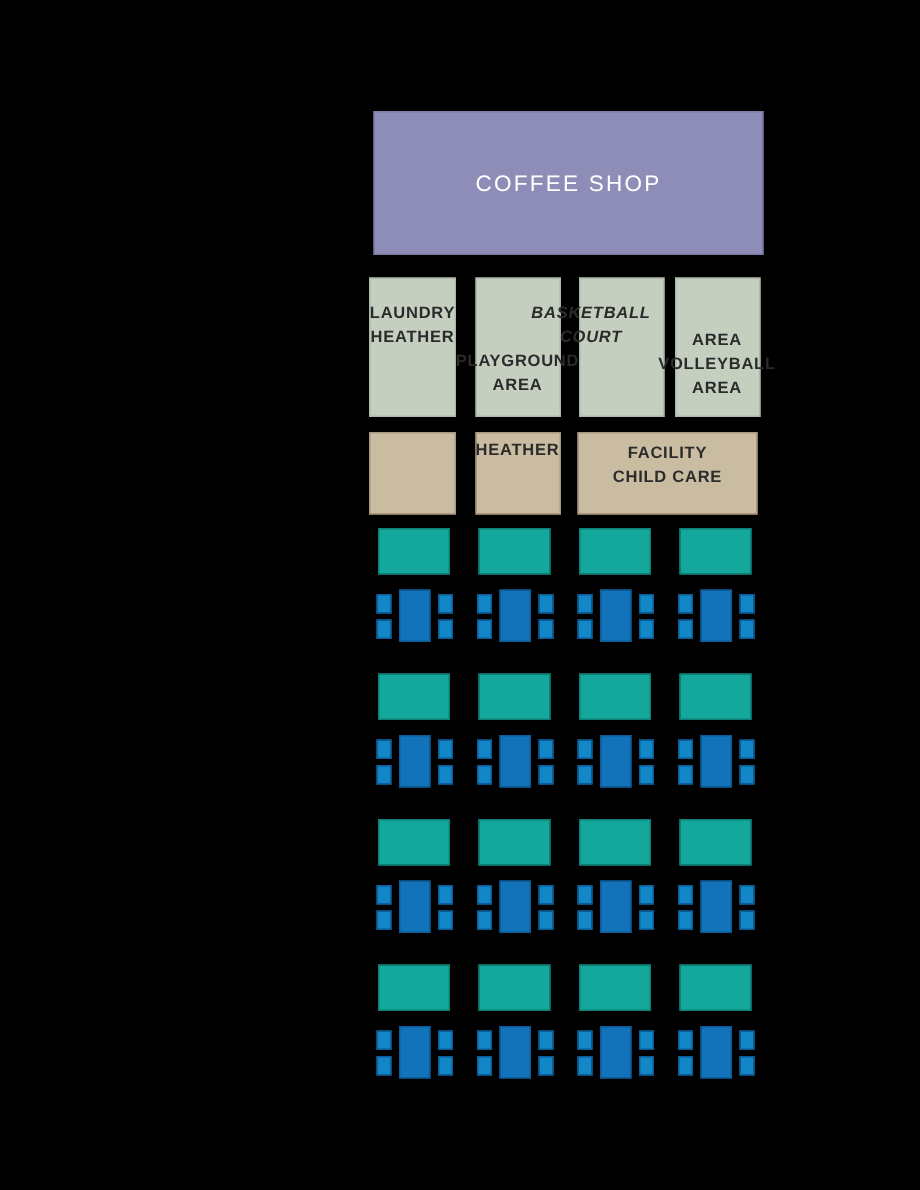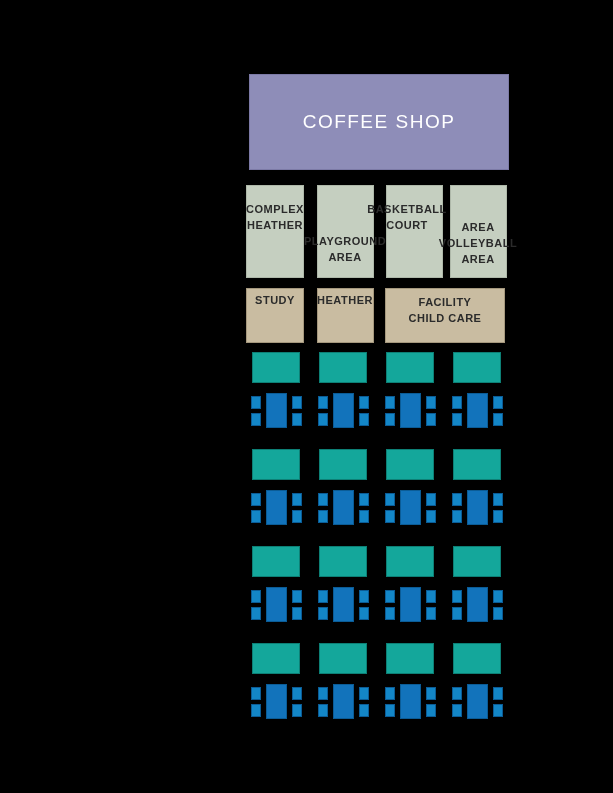--- a/index.html
+++ b/index.html
@@ -7,42 +7,42 @@
     width:613px;height:793px;background:#000;overflow:hidden;position:relative;
     font-family:"Liberation Sans","DejaVu Sans",sans-serif;
   }
   .stage{position:absolute;inset:0;}
   
   .coffee{
     position:absolute;left:249px;top:74px;width:260px;height:96px;
     background:#8e8db8;border:1px solid #7c7aa6;box-sizing:border-box;
     display:flex;align-items:center;justify-content:center;
   }
-  .coffee span{color:#ffffff;font-size:19px;letter-spacing:1.5px;font-weight:500;}
+  .coffee span{color:#ffffff;font-size:15px;letter-spacing:1.5px;font-weight:500;}
   
   .gbox{position:absolute;top:185px;height:93px;background:#c5cfc0;border:1px solid #aeb8a9;box-sizing:border-box;}
   .g1{left:246px;width:58px;}
   .g2{left:317px;width:57px;}
   .g3{left:386px;width:57px;}
   .g4{left:450px;width:57px;}
   
   .tbox{position:absolute;top:288px;height:55px;background:#c9bca1;border:1px solid #a5987e;box-sizing:border-box;}
   .t1{left:246px;width:58px;}
   .t2{left:317px;width:57px;}
   .t3{left:385px;width:120px;}
   
   .map-label{
     position:absolute;width:140px;text-align:center;
     color:#2b2b2b;font-size:11px;font-weight:600;letter-spacing:0.5px;line-height:16px;
     z-index:5;pointer-events:none;
   }
   .map-label span{display:block;}
   .lbl-heather{left:205px;top:201px;}
   .lbl-playground{left:275px;top:233px;}
-  .lbl-basketball{left:337px;top:201px;}
+  .lbl-basketball{left:324px;top:201px;font-style:italic;}
   .lbl-beach{left:408px;top:219px;}
   .lbl-study{left:205px;top:292px;}
   .lbl-laundry{left:275px;top:292px;}
   .lbl-child{left:375px;top:294px;}
   
   .hrow{position:absolute;left:251px;display:flex;gap:16px;}
   .r1{top:352px;} .r2{top:449px;} .r3{top:546px;} .r4{top:643px;}
   .unit{width:51px;}
   .teal{
     width:48px;height:31px;margin-left:1px;background:#14a79b;
@@ -67,38 +67,37 @@
   <div class="gbox g1"></div>
   <div class="gbox g2"></div>
   <div class="gbox g3"></div>
   <div class="gbox g4"></div>
 
   <div class="tbox t1"></div>
   <div class="tbox t2"></div>
   <div class="tbox t3"></div>
 
   <div class="map-label lbl-heather">
-    <span>COMPLEX</span>
+    <span>LAUNDRY</span>
     <span>HEATHER</span>
   </div>
   <div class="map-label lbl-playground">
     <span>PLAYGROUND</span>
     <span>AREA</span>
   </div>
   <div class="map-label lbl-basketball">
     <span>BASKETBALL</span>
     <span>COURT</span>
   </div>
   <div class="map-label lbl-beach">
     <span>AREA</span>
     <span>VOLLEYBALL</span>
     <span>AREA</span>
   </div>
   <div class="map-label lbl-study">
-    <span>STUDY</span>
   </div>
   <div class="map-label lbl-laundry">
     <span>HEATHER</span>
   </div>
   <div class="map-label lbl-child">
     <span>FACILITY</span>
     <span>CHILD CARE</span>
   </div>
 
   <div class="hrow r1">

